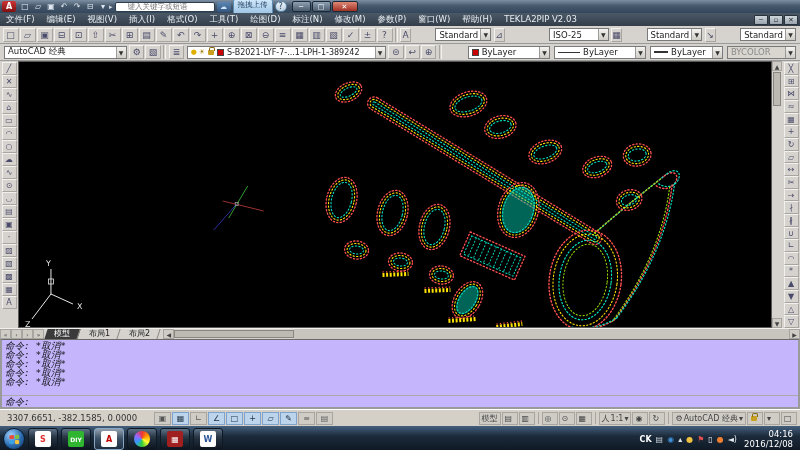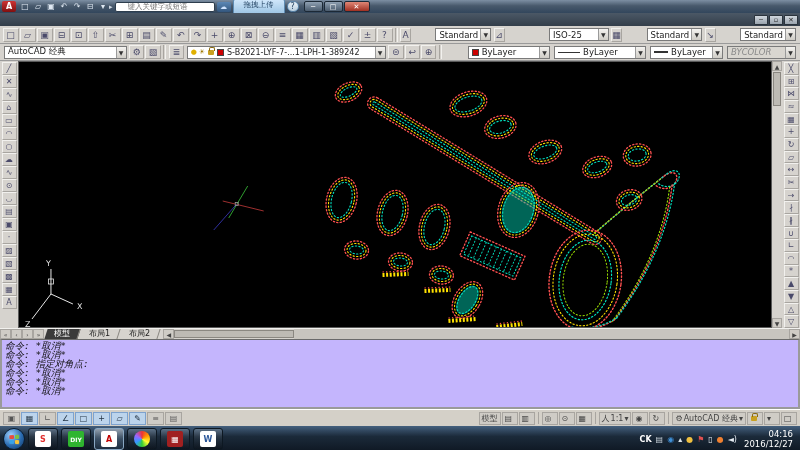--- a/index.html
+++ b/index.html
@@ -11,42 +11,42 @@
   .titlebar { height:13px; background:linear-gradient(#7d8fa3,#48596c 45%,#32465c); display:flex; align-items:center; padding:0 2px; color:#fff; flex:0 0 auto; }
   .acad-logo { width:14px; height:11px; background:linear-gradient(#c33,#801010); color:#fff; font-weight:bold; font-size:8px; text-align:center; line-height:11px; border-radius:2px; margin-right:3px; }
   .qat { display:flex; align-items:center; gap:1px; }
   .qat-btn { width:12px; height:11px; font-size:8px; line-height:11px; text-align:center; color:#dfe8f2; }
   .tb-title { flex:1; text-align:center; font-size:8.5px; color:#e8eef6; text-shadow:0 1px 1px #000; white-space:nowrap; }
   .tb-title b { font-weight:normal; margin:0 8px; }
   .search-wrap { display:flex; align-items:center; gap:2px; }
   .srch-arrow { color:#cdd6e0; font-size:7px; }
   .search-input { width:100px; height:10px; font-size:7.5px; border:1px solid #2d3d4d; border-radius:2px; padding:0 12px; background:#fff; color:#333; }
   .cc-btn { width:14px; height:10px; background:linear-gradient(#5b87b5,#33567d); border-radius:2px; color:#cfe4ff; font-size:7px; line-height:10px; text-align:center; }
-  .upload-btn { height:16px; background:linear-gradient(#cfe6fa,#9cc4e4); border:1px solid #5f8cb3; border-radius:2px; color:#1c3c5c; font-size:7.5px; line-height:9px; padding:0 10px; }
+  .upload-btn { height:16px; background:linear-gradient(#cfe6fa,#9cc4e4); border:1px solid #5f8cb3; border-radius:2px; color:#1c3c5c; font-size:7.5px; line-height:9px; padding:0 4px; }
   .help-btn { width:12px; height:11px; background:linear-gradient(#eef4fa,#b9cede); border:1px solid #5f8cb3; border-radius:6px; color:#1c3c5c; font-size:8px; line-height:10px; text-align:center; }
   .win-btns { display:flex; margin-left:4px; }
   .win-btn { width:19px; height:11px; border:1px solid #1c2936; border-radius:2px; background:linear-gradient(#8fa0b2,#4a5b6d); color:#fff; font-size:7px; line-height:10px; text-align:center; margin-left:1px; }
   .win-btn.close { background:linear-gradient(#e08776,#a03022); width:26px; }
 
   
   .menubar { height:13px; background:linear-gradient(#4b5866,#333e4a); display:flex; align-items:center; color:#e8edf2; flex:0 0 auto; }
   .menu-item { padding:0 6px; font-size:8.5px; line-height:13px; white-space:nowrap; }
   .menubar .spacer { flex:1; }
   .doc-btns { display:flex; margin-right:2px; }
   .doc-btn { width:14px; height:10px; background:linear-gradient(#cfd6dd,#9aa4ae); border:1px solid #2a333c; color:#222; font-size:6.5px; line-height:9px; text-align:center; margin-left:1px; border-radius:1px; }
 
   
   .tbrow { background:#d6d3ce; border-bottom:1px solid #9a9a9a; display:flex; align-items:center; padding:0 2px; flex:0 0 auto; }
   .tb1 { height:18px; }
   .tb2 { height:17px; }
   .tb-btn { width:16px; height:14px; margin:0 0.5px; background:#d6d3ce; border:1px solid; border-color:#f2f1ee #a8a5a0 #a8a5a0 #f2f1ee; color:#4a4a6a; font-size:9px; line-height:12px; text-align:center; overflow:hidden; }
   .tb-sep { width:3px; height:14px; border-left:1px solid #a8a5a0; border-right:1px solid #f2f1ee; margin:0 2px; }
   .dd { height:13px; background:#fff; border:1px solid #7a7a7a; display:flex; align-items:center; font-size:8.5px; padding-left:3px; margin:0 2px; position:relative; white-space:nowrap; overflow:hidden; }
   .dd .arrow { position:absolute; right:0; top:0; width:10px; height:100%; background:linear-gradient(#f4f3f0,#cfccc6); border-left:1px solid #9a9a9a; font-size:6px; text-align:center; line-height:11px; color:#333; }
-  .dd.disabled { background:#d9d6d0; color:#8a8a8a;font-style:italic; }
+  .dd.disabled { background:#d9d6d0; color:#8a8a8a; }
   .w86{width:86px;margin-left:24px;} .w92{width:92px;margin-left:44px;} .w128{width:128px;} .w208{width:208px;} .w96{width:96px;} .w76{width:76px;} .w72{width:72px;}
   .swatch { width:7px; height:7px; background:#c00; border:1px solid #444; margin-right:3px; flex:0 0 auto; }
   .dd .mini { font-size:7px; margin-right:2px; color:#a07800; }
   .mini-lock { width:6px; height:5px; background:#c8a020; border-radius:1px; position:relative; margin:0 3px 0 1px; flex:0 0 auto; }
   .mini-lock:before { content:""; position:absolute; left:1px; top:-3px; width:4px; height:3px; border:1px solid #8a6a10; border-bottom:none; border-radius:2px 2px 0 0; }
   .lt-line { display:inline-block; width:22px; height:1px; background:#333; margin-right:3px; }
 
   
   .main { height:267px; display:flex; flex:0 0 auto; background:#808080; }
   .sidebar { width:18px; background:#d6d3ce; display:flex; flex-direction:column; align-items:center; padding-top:1px; flex:0 0 auto; }
@@ -125,20 +125,36 @@
     </div>
     <div class="win-btns">
 
     <div class="win-btn">─</div>
         <div class="win-btn">□</div>
         <div class="win-btn close">✕</div>
       </div>
   </div>
 
   <div class="menubar">
+    <div style="display:flex">
+
+    <div class="menu-item">文件(F)</div>
+        <div class="menu-item">编辑(E)</div>
+        <div class="menu-item">视图(V)</div>
+        <div class="menu-item">插入(I)</div>
+        <div class="menu-item">格式(O)</div>
+        <div class="menu-item">工具(T)</div>
+        <div class="menu-item">绘图(D)</div>
+        <div class="menu-item">标注(N)</div>
+        <div class="menu-item">修改(M)</div>
+        <div class="menu-item">参数(P)</div>
+        <div class="menu-item">窗口(W)</div>
+        <div class="menu-item">帮助(H)</div>
+        <div class="menu-item">TEKLA2PIP V2.03</div>
+      </div>
     <div class="spacer"></div>
     <div class="doc-btns">
 
     <div class="doc-btn">─</div>
         <div class="doc-btn">▫</div>
         <div class="doc-btn">✕</div>
       </div>
   </div>
 
   <div class="tbrow tb1">
@@ -449,28 +465,29 @@
       <div class="track"></div>
       <div class="sc-btn">▶</div>
     </div>
   </div>
 
   <div class="cmdwin">
     <div class="cmd-hist">
 
     <div class="cmd-line">命令: *取消*</div>
         <div class="cmd-line">命令: *取消*</div>
-        <div class="cmd-line">命令: 指定对角点:</div>
         <div class="cmd-line">命令: *取消*</div>
         <div class="cmd-line">命令: *取消*</div>
         <div class="cmd-line">命令: *取消*</div>
       </div>
+    <div class="cmd-prompt">命令:</div>
   </div>
 
   <div class="statusbar">
+    <div class="coords">3307.6651, -382.1585, 0.0000</div>
     <div style="display:flex;gap:1px">
 
     <div class="st-toggle">▣</div>
         <div class="st-toggle on">▦</div>
         <div class="st-toggle">∟</div>
         <div class="st-toggle on">∠</div>
         <div class="st-toggle on">□</div>
         <div class="st-toggle on">+</div>
         <div class="st-toggle on">▱</div>
         <div class="st-toggle on">✎</div>
@@ -553,17 +570,17 @@
         <span class="tray-item" style="color:#3f8fd6">◉</span>
         <span class="tray-item" style="color:#dfe6ec">▴</span>
         <span class="tray-item" style="color:#f0c040">●</span>
         <span class="tray-item" style="color:#e05050">⚑</span>
         <span class="tray-item" style="color:#e8eef4">▯</span>
         <span class="tray-item" style="color:#f08030">●</span>
         <span class="tray-item" style="color:#e8eef4">◄)</span>
       </div>
     <div class="clock">
       <div>04:16</div>
-      <div>2016/12/27</div>
+      <div>2016/12/08</div>
     </div>
   </div>
 
 </div>
 
 </body></html>

